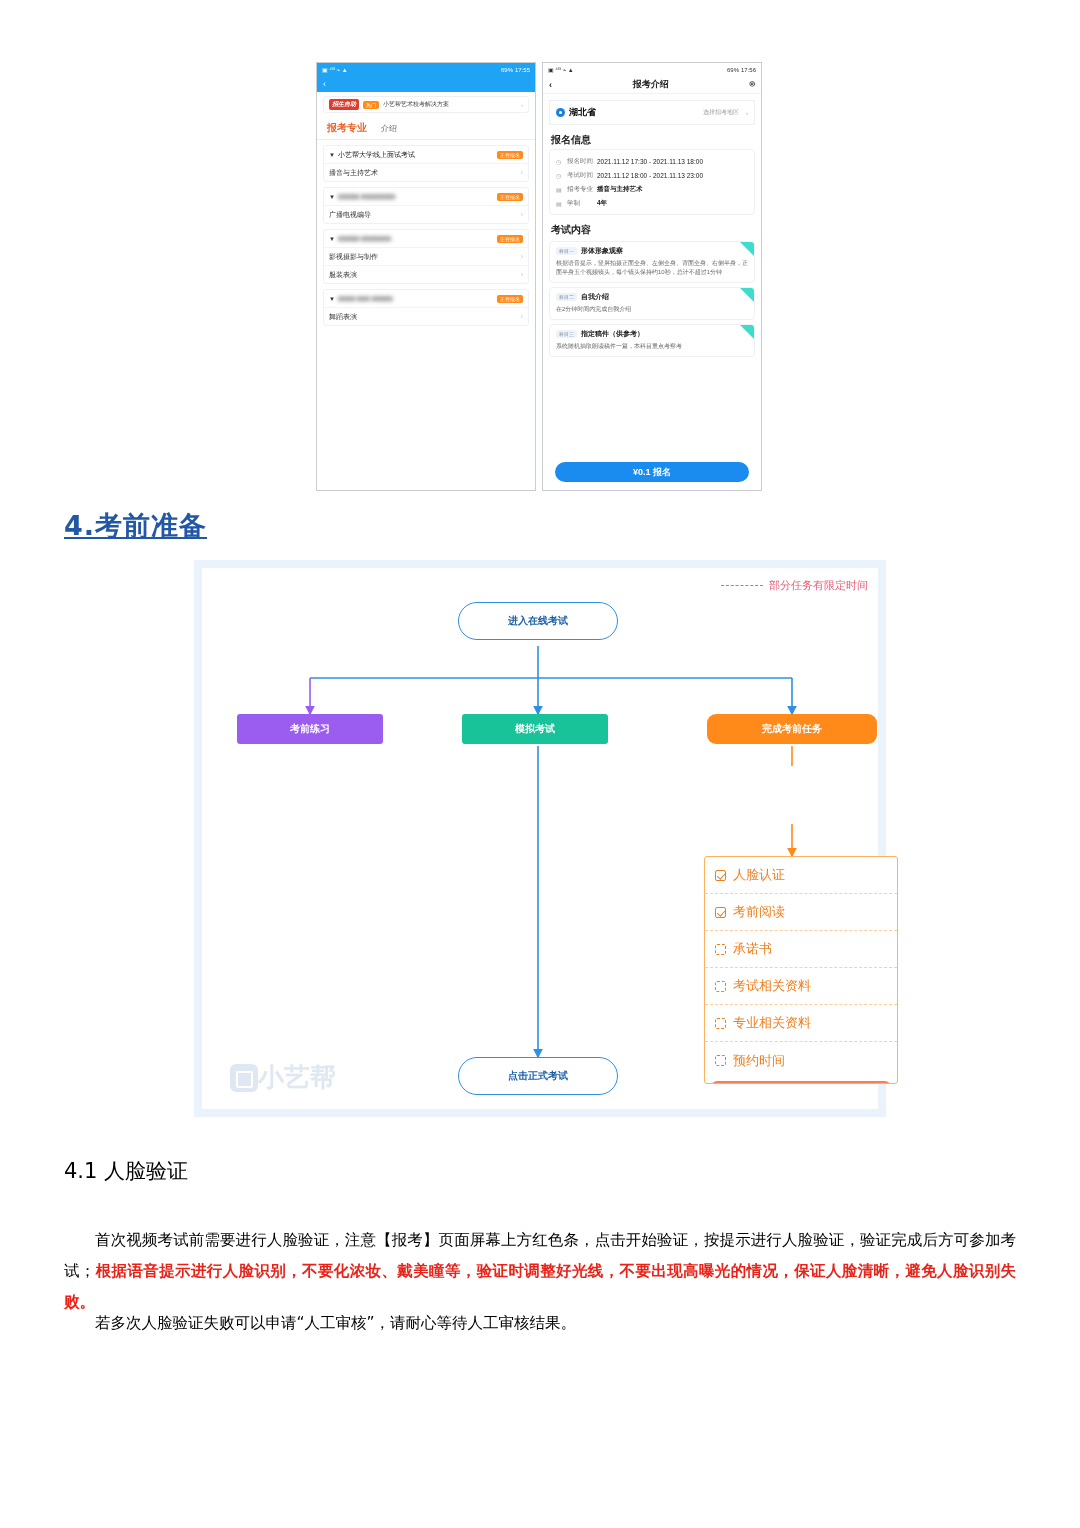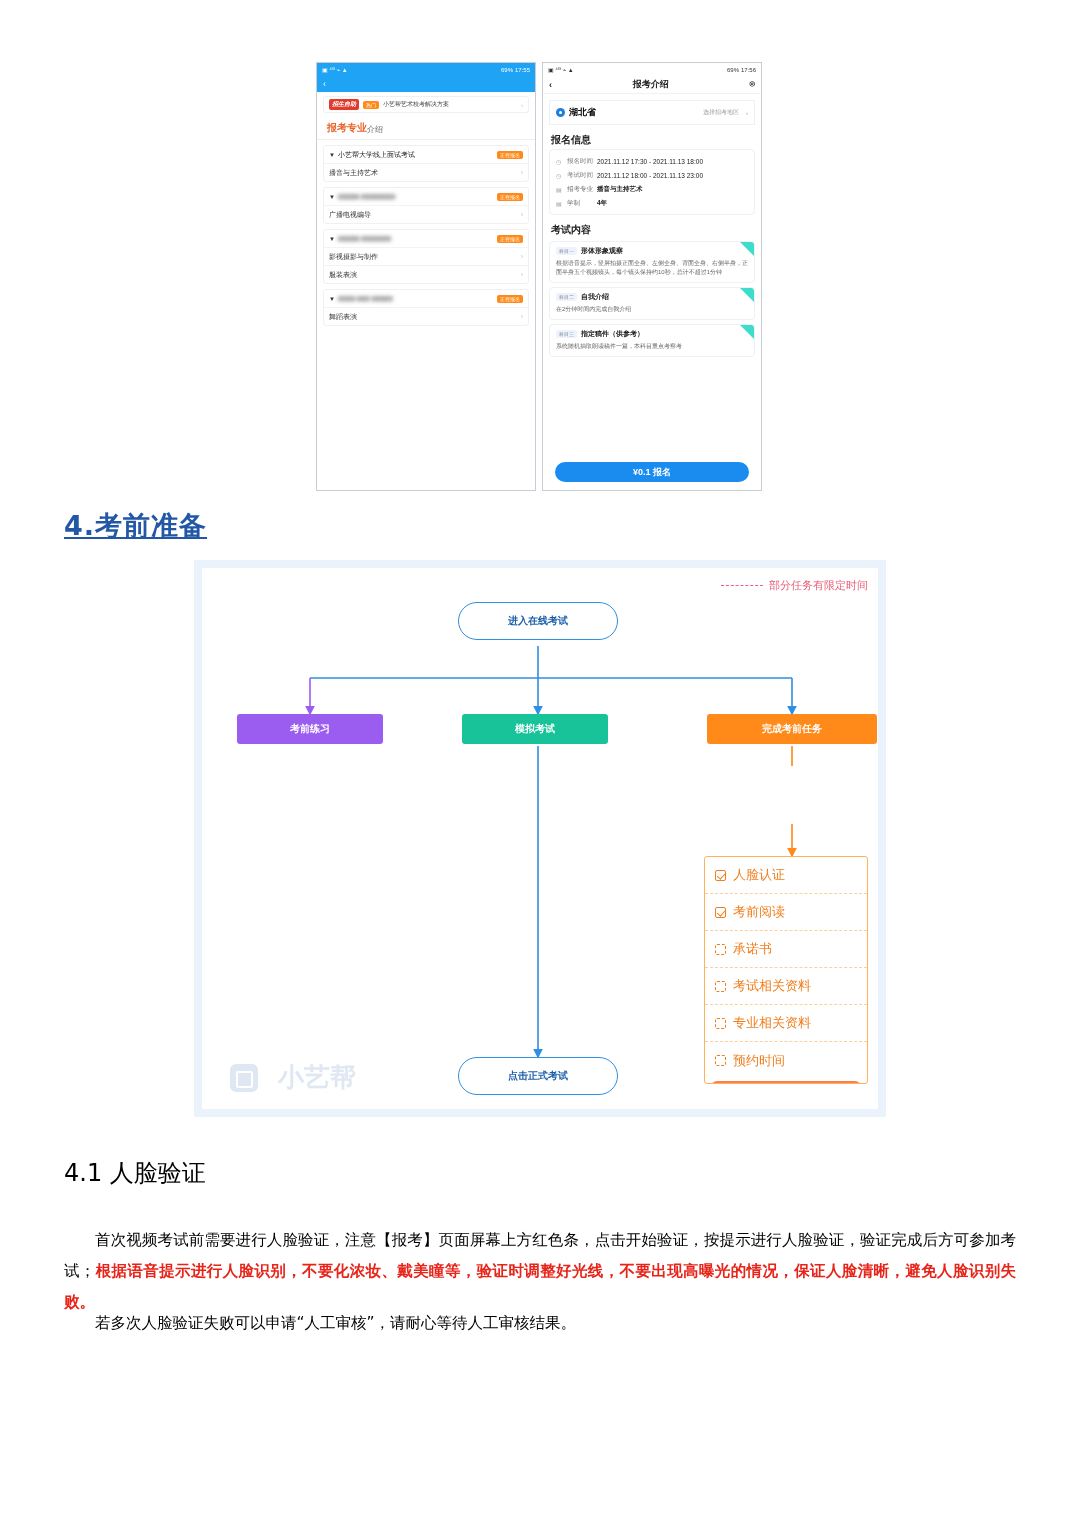--- a/index.html
+++ b/index.html
@@ -133,22 +133,23 @@
   .p1-banner .orange {
     background: #ff8a19;
     color: #fff;
     padding: 1px 3px;
     border-radius: 2px;
     font-size: 5px;
   }
   .p1-banner .chev { margin-left: auto; color: #bbb; }
   .p1-tabs {
     display: flex;
+    gap: 14px;
     padding: 8px 10px 4px 10px;
-    align-items: flex-end;
+    align-items: center;
   }
   .p1-tabs .t1 { font-size: 10px; font-weight: bold; color: #e7652a; }
   .p1-tabs .t2 { font-size: 8px; color: #666; }
   .p1-sep { height: 1px; background: #eceef1; margin: 0 0 0 0; }
   .grp {
     margin: 0 6px;
     border: 1px solid #eef0f3;
     border-radius: 3px;
     margin-top: 5px;
     overflow: hidden;
@@ -426,21 +427,21 @@
     gap: 4px;
     padding-left: 6px;
     box-sizing: border-box;
   }
   .watermark {
     position: absolute;
     left: 18px;
     bottom: 14px;
     display: flex;
     align-items: center;
-    gap: 20px;
+    gap: 0;
     color: #dfe8f2;
     font-size: 26px;
     font-weight: bold;
     padding-left: 10px;
   }
   .watermark .wm-mark {
     width: 28px; height: 28px;
     background: #dfe8f2;
     border-radius: 6px;
     position: relative;
@@ -450,21 +451,21 @@
     position:absolute;left:6px;top:7px;width:13px;height:13px;
     border:2px solid #fff;border-radius:2px;
   }
   svg.wires { position: absolute; left: 0; top: 0; width: 100%; height: 100%; }
 
   
   .h41 {
     position: absolute;
     left: 64px;
     top: 1157px;
-    font-size: 24px;
+    font-size: 21px;
     color: #000;
     font-family: "DejaVu Sans", sans-serif;
   }
   .para {
     position: absolute;
     left: 64px;
     width: 952px;
     font-size: 15.5px;
     line-height: 2.0;
     color: #000;
@@ -671,25 +672,25 @@
       <span class="dash"></span>
       <span>部分任务有限定时间</span>
     </div>
 
     <div class="node node-oval" style="left:256px; top:34px; width:160px; height:38px;">进入在线考试</div>
 
     <div class="node node-purple" style="left:35px; top:146px; width:146px; height:30px;">考前练习</div>
 
     <div class="node node-green" style="left:260px; top:146px; width:146px; height:30px;">模拟考试</div>
 
-    <div class="node node-orange" style="left:505px; top:146px; width:170px; height:30px;">完成考前任务</div>
-
-
-
-    <div class="checkbox-panel" style="left:502px; top:288px; width:164px; height:228px;">
+    <div class="node node-orange" style="left:505px; top:146px; width:170px; height:30px;border-radius:9px;">完成考前任务</div>
+
+
+
+    <div class="checkbox-panel" style="left:502px; top:288px; width:194px; height:228px;">
       <div class="cb-row">
         <span class="cb checked"></span>
         <span>人脸认证</span>
       </div>
       <div class="cb-row">
         <span class="cb checked"></span>
         <span>考前阅读</span>
       </div>
       <div class="cb-row">
         <span class="cb dotted"></span>

